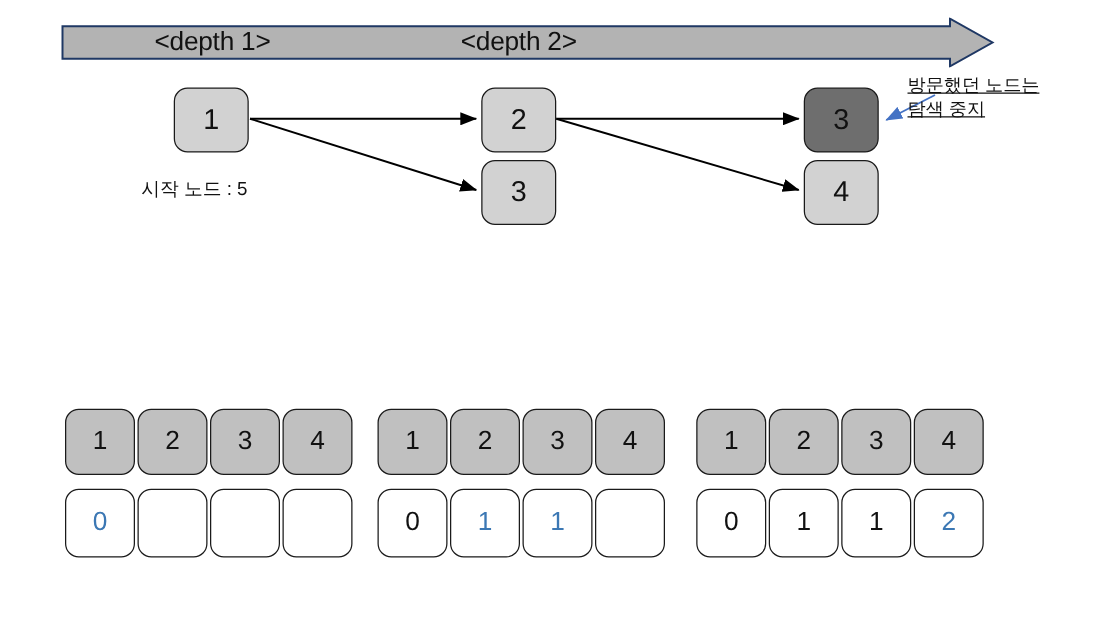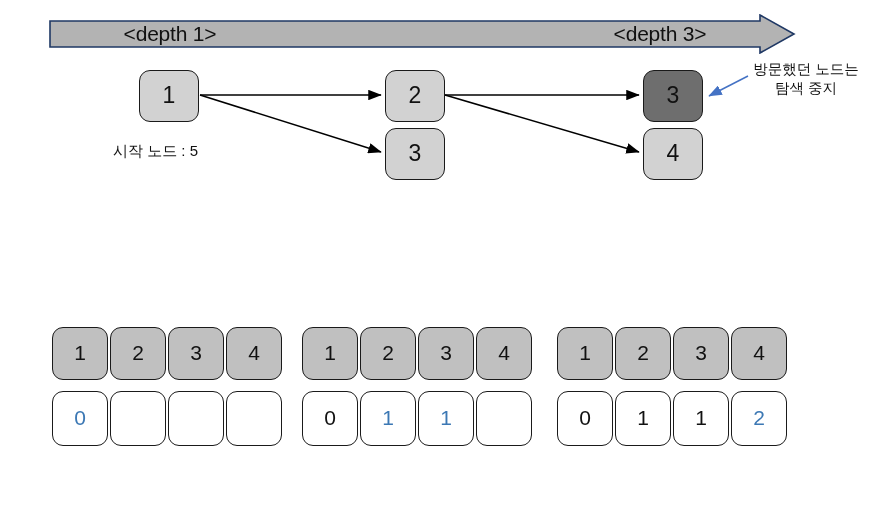--- a/index.html
+++ b/index.html
@@ -88,22 +88,22 @@
 
   
   #visited-annotation {
     position: absolute;
     left: 726px;
     top: 60px;
     width: 160px;
     font-size: 14.5px;
     line-height: 19px;
     color: #111111;
-    text-align: center;
     white-space: pre-line;
+    text-decoration: underline;
   }
 
   
   .dist-table {
     position: absolute;
     top: 327px;
   }
   #dist-table-0 { left: 52px; }
   #dist-table-1 { left: 302px; }
   #dist-table-2 { left: 557px; }
@@ -141,21 +141,21 @@
 </style>
 </head>
 <body>
 
 <div id="stage">
 
   <svg class="depth-bar-svg" viewBox="0 0 748 40" preserveAspectRatio="none">
     <polygon points="2,7 712,7 712,1 746,20 712,39 712,33 2,33" fill="#b3b3b3" stroke="#1f3864" stroke-width="1.6" stroke-linejoin="miter"></polygon>
   </svg>
   <div class="depth-label" id="depth-label-1">&lt;depth 1&gt;</div>
-  <div class="depth-label" id="depth-label-3">&lt;depth 3&gt;</div>
+  <div class="depth-label" id="depth-label-2">&lt;depth 2&gt;</div>
 
   <svg class="edges-svg" viewBox="0 0 894 230">
     <defs>
       <marker id="arrowhead-black" markerWidth="9" markerHeight="7" refX="8.5" refY="3.5" orient="auto">
         <polygon points="0 0, 9 3.5, 0 7" fill="#000000"></polygon>
       </marker>
       <marker id="arrowhead-blue" markerWidth="9" markerHeight="7" refX="8.5" refY="3.5" orient="auto">
         <polygon points="0 0, 9 3.5, 0 7" fill="#4472c4"></polygon>
       </marker>
     </defs>

